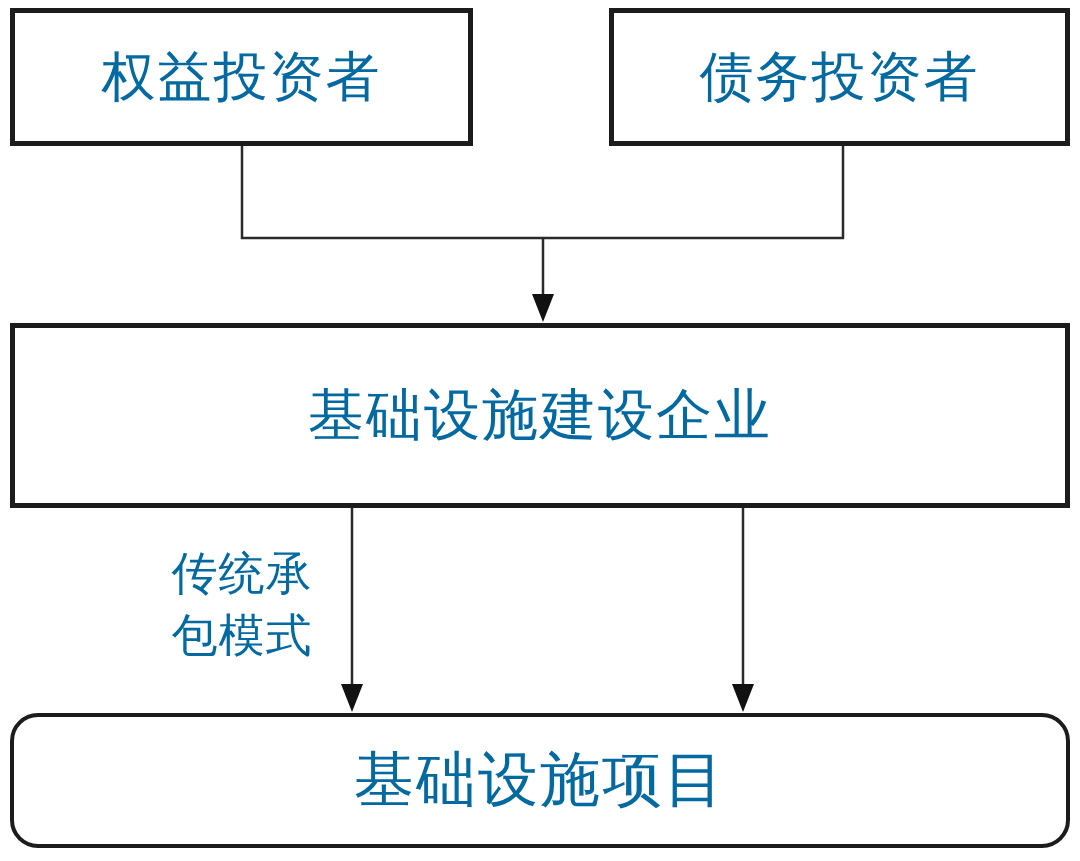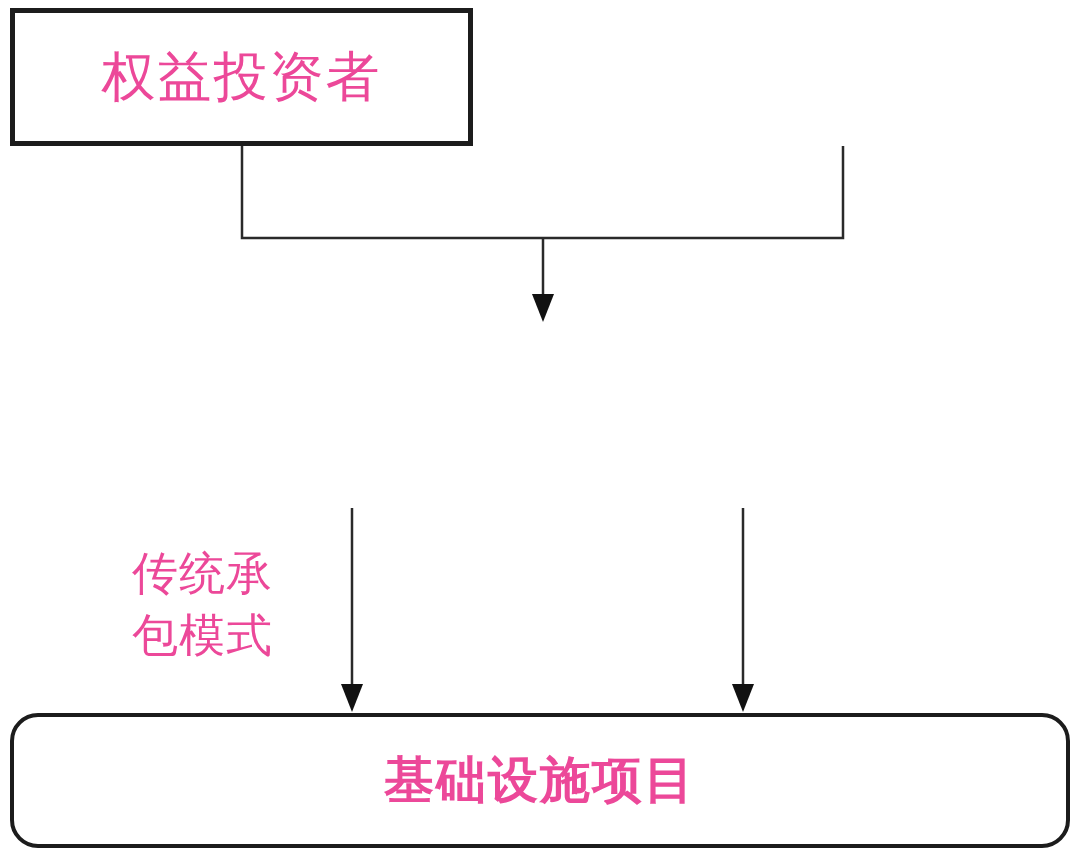--- a/index.html
+++ b/index.html
@@ -6,21 +6,21 @@
     margin: 0;
     padding: 0;
     background: #ffffff;
   }
   .canvas {
     position: relative;
     width: 1080px;
     height: 861px;
     background: #ffffff;
     font-family: "Liberation Serif", "DejaVu Serif", serif;
-    color: #ec4899;
+    color: #0369a1;
     overflow: hidden;
   }
   .wires {
     position: absolute;
     left: 0; top: 0;
     width: 1080px; height: 861px;
   }
   .node {
     position: absolute;
     box-sizing: border-box;
@@ -34,27 +34,27 @@
   .node-equity   { left: 10px;  top: 8px;   width: 463px;  height: 138px; }
   .node-debt     { left: 609px; top: 8px;   width: 461px;  height: 138px; }
   .node-enterprise { left: 10px; top: 323px; width: 1060px; height: 185px; }
   .node-project  {
     left: 10px; top: 713px; width: 1060px; height: 135px;
     border-width: 4.5px;
     border-radius: 28px;
   }
   .node-text-lg { font-size: 54px; letter-spacing: 2px; }
   .node-text-xl { font-size: 56px; letter-spacing: 2px; }
-  .node-text-md { font-size: 50px; letter-spacing: 2px; font-weight: bold; }
+  .node-text-md { font-size: 60px; letter-spacing: 2px; }
   .edge-label {
     position: absolute;
     width: 220px;
     font-size: 46px;
     line-height: 62px;
-    text-align: left;
+    text-align: center;
     letter-spacing: 1px;
   }
   .edge-label-traditional { left: 132px; top: 543px; }
   .edge-label-ppp         { left: 723px; top: 543px; }
 </style>
 </head>
 <body>
 
 <div class="canvas">
 
@@ -69,21 +69,27 @@
     <polygon points="352,712 341,684 363,684" fill="#111111"></polygon>
 
     <line x1="743" y1="508" x2="743" y2="690" stroke="#2a2a2a" stroke-width="2.5"></line>
     <polygon points="743,712 732,684 754,684" fill="#111111"></polygon>
   </svg>
 
   <div class="node node-equity">
     <span class="node-text-lg">权益投资者</span>
   </div>
 
+  <div class="node node-debt">
+    <span class="node-text-lg">债务投资者</span>
+  </div>
 
+  <div class="node node-enterprise">
+    <span class="node-text-xl">基础设施建设企业</span>
+  </div>
 
   <div class="node node-project">
     <span class="node-text-md">基础设施项目</span>
   </div>
 
   <div class="edge-label edge-label-traditional">
     <div>传统承</div>
     <div>包模式</div>
   </div>
 

